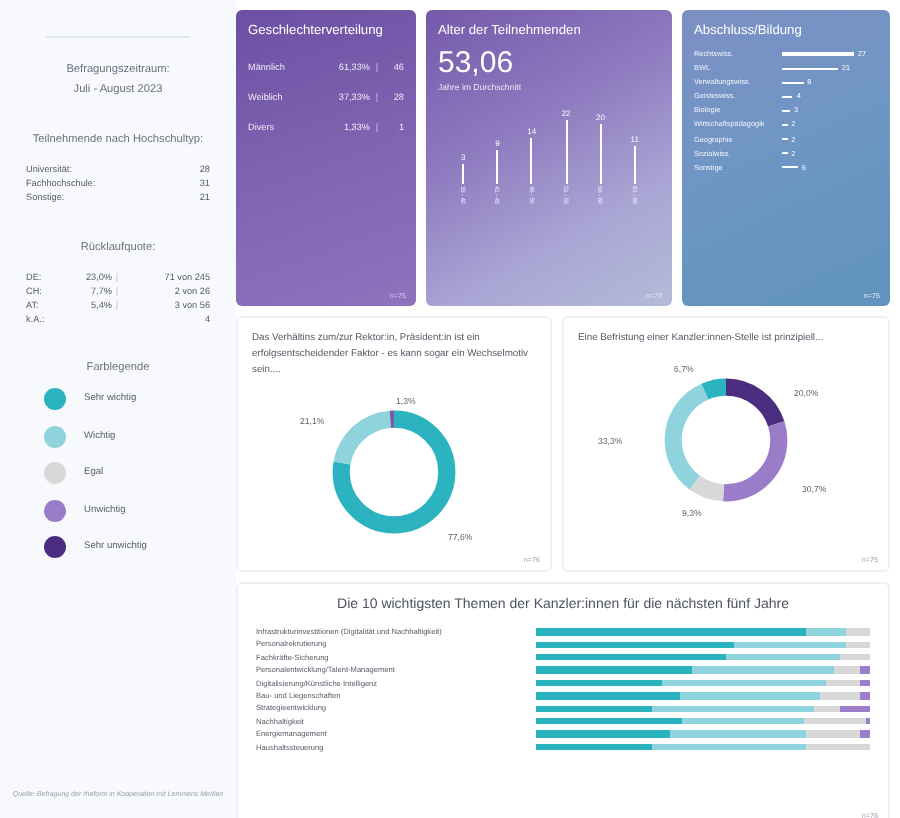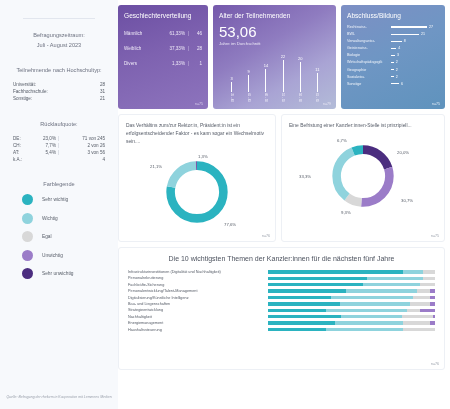--- a/index.html
+++ b/index.html
@@ -63,21 +63,21 @@
 
   .footer-note {
     position: absolute; bottom: 8px; left: 0; width: 118px;
     font-size: 3.5px; color: #9aa0ab; text-align: center; line-height: 1.7;
     font-style: italic;
   }
 
   
   .main { width: 332px; height: 409px; padding: 5px 5px 5px 0; }
   .row { display: flex; gap: 5px; }
-  .row-top { height: 104px; margin-bottom: 5px; }
+  .row-top { height: 148px; margin-bottom: 5px; }
   .row-mid { height: 128px; margin-bottom: 5px; }
 
   .card { border-radius: 3px; position: relative; overflow: hidden; }
   .card-title { font-size: 7px; font-weight: normal; }
   .n-tag { position: absolute; right: 5px; bottom: 3px; font-size: 3.6px; }
 
   
   .card-gender {
     width: 90px; background: linear-gradient(160deg, #6c4fa3 0%, #7e62b0 45%, #8d74bd 100%);
     padding: 7px 6px;

